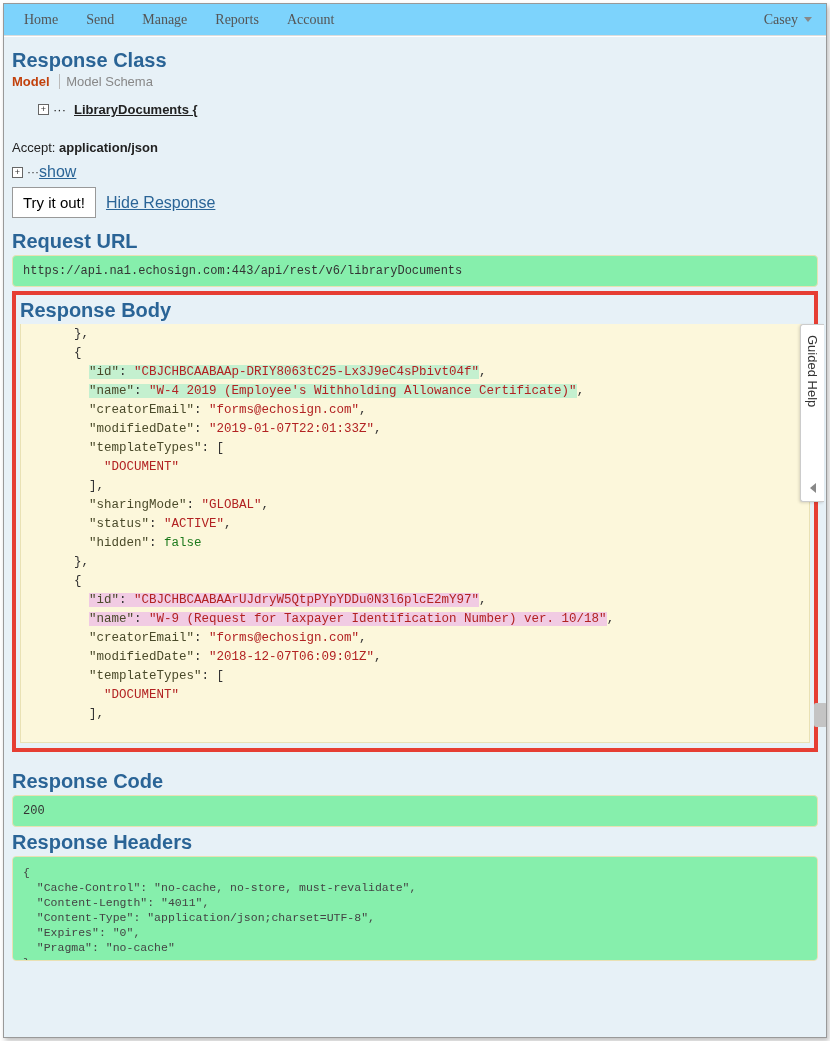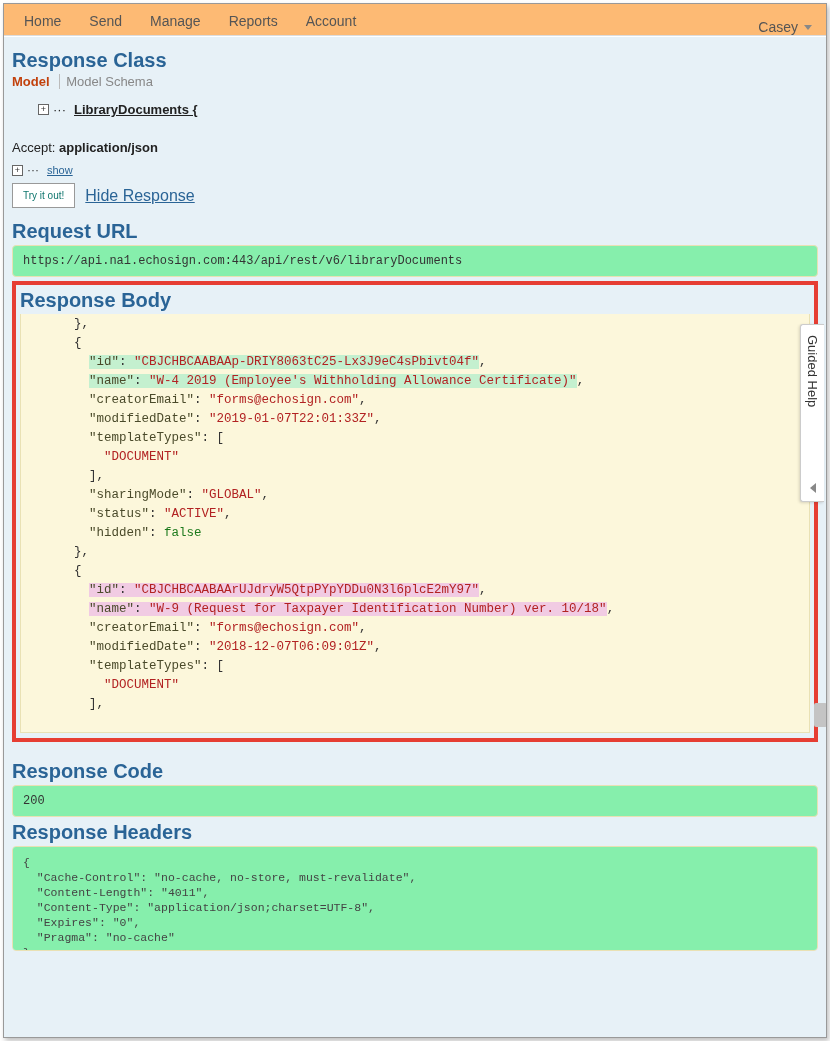--- a/index.html
+++ b/index.html
@@ -14,27 +14,28 @@
   .page-border {
     position: absolute;
     top: 3px; left: 3px; right: 3px; bottom: 3px;
     border: 1px solid #999;
     box-shadow: 2px 3px 5px rgba(0,0,0,0.25);
     background: #fff;
     overflow: hidden;
   }
   .top-nav {
     height: 32px;
-    background: #fdba74;
+    background: #7dd3fc;
     border-bottom: 1px solid #dcdcdc;
     display: flex;
-    align-items: flex-end;
+    align-items: center;
     padding: 0 6px;
     font-size: 14px;
     color: #555;
+    font-family: Liberation Serif, serif;
   }
   .top-nav .nav-item {
     padding: 6px 14px;
     cursor: pointer;
   }
   .top-nav .spacer { flex: 1; }
   .top-nav .account-name {
     display: flex;
     align-items: center;
     color: #555;
@@ -107,37 +108,36 @@
     font-size: 12px;
     color: #333;
     display: flex;
     align-items: center;
     margin-top: 2px;
     margin-bottom: 6px;
   }
   .show-link {
     color: #2a6496;
     text-decoration: underline;
-    font-size: 11px;
-    cursor: pointer;
-    margin-left: 8px;
+    font-size: 16px;
+    cursor: pointer;
   }
   .try-row {
     display: flex;
     align-items: center;
     gap: 10px;
     margin-bottom: 12px;
   }
   .try-button {
     border: 1px solid #999;
     background: #fff;
     padding: 6px 10px;
-    font-size: 10px;
-    cursor: pointer;
-    color: #0f766e;
+    font-size: 15px;
+    cursor: pointer;
+    color: #000000;
   }
   .hide-link {
     color: #2a6496;
     text-decoration: underline;
     font-size: 16px;
     cursor: pointer;
   }
   .yellow-box {
     background: #86efac;
     border: 1px solid #e9e1b4;

